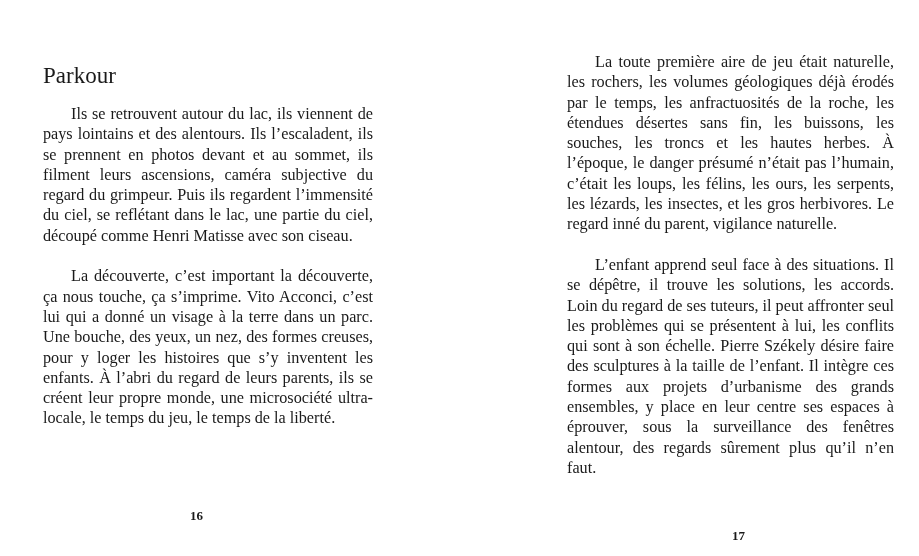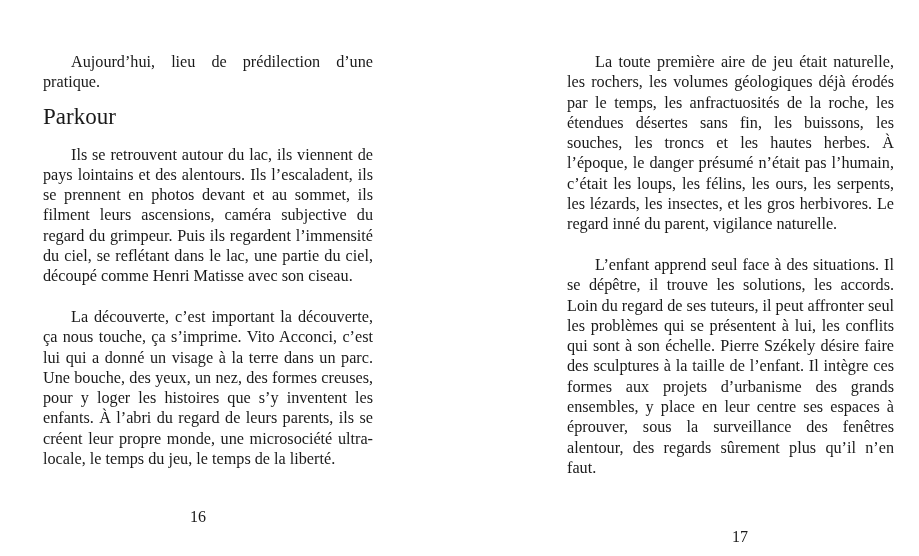--- a/index.html
+++ b/index.html
@@ -6,30 +6,29 @@
   body { width: 919px; height: 556px; position: relative; overflow: hidden; font-family: "Liberation Serif", "DejaVu Serif", serif; color: #1a1a1a; }
   .page { position: absolute; top: 0; height: 556px; }
   .page.left { left: 0; width: 459px; }
   .page.right { left: 480px; width: 459px; }
   .col { position: absolute; top: 52px; font-size: 16.2px; line-height: 20.3px; text-align: justify; hyphens: manual; }
   .left .col { left: 43px; width: 330px; }
   .right .col { left: 87px; width: 327px; }
   p { margin: 0; text-indent: 28px; }
   p.gap { margin-top: 20.3px; }
   .heading { font-size: 23px; line-height: 28px; margin: 10px 0 14px 0; text-indent: 0; font-weight: normal; }
-  .folio { position: absolute; top: 508px; font-size: 16px; font-family: "Liberation Serif", serif; }
+  .folio { position: absolute; top: 508px; font-size: 13px; font-family: "Liberation Serif", serif; font-weight: bold; }
   .left .folio { left: 190px; }
   .right .folio { left: 252px; margin-top: 20px; }
 </style>
 </head>
 <body>
 
 <div class="page left">
   <div class="col">
-    <p>Aujourd’hui, lieu de prédilection d’une pratique.</p>
     <h2 class="heading">Parkour</h2>
     <p>Ils se retrouvent autour du lac, ils viennent de pays lointains et des alentours. Ils l’escaladent, ils se prennent en photos devant et au sommet, ils filment leurs ascensions, caméra subjective du regard du grimpeur. Puis ils regardent l’immensité du ciel, se reflétant dans le lac, une partie du ciel, découpé comme Henri Matisse avec son ciseau.</p>
     <p class="gap">La découverte, c’est important la découverte, ça nous touche, ça s’imprime. Vito Acconci, c’est lui qui a donné un visage à la terre dans un parc. Une bouche, des yeux, un nez, des formes creuses, pour y loger les histoires que s’y inventent les enfants. À l’abri du regard de leurs parents, ils se créent leur propre monde, une microsociété ultra-locale, le temps du jeu, le temps de la liberté.</p>
   </div>
   <div class="folio">16</div>
 </div>
 
 <div class="page right">
   <div class="col">
     <p>La toute première aire de jeu était naturelle, les rochers, les volumes géologiques déjà érodés par le temps, les anfractuosités de la roche, les étendues désertes sans fin, les buissons, les souches, les troncs et les hautes herbes. À l’époque, le danger présumé n’était pas l’humain, c’était les loups, les félins, les ours, les serpents, les lézards, les insectes, et les gros herbivores. Le regard inné du parent, vigilance naturelle.</p>

